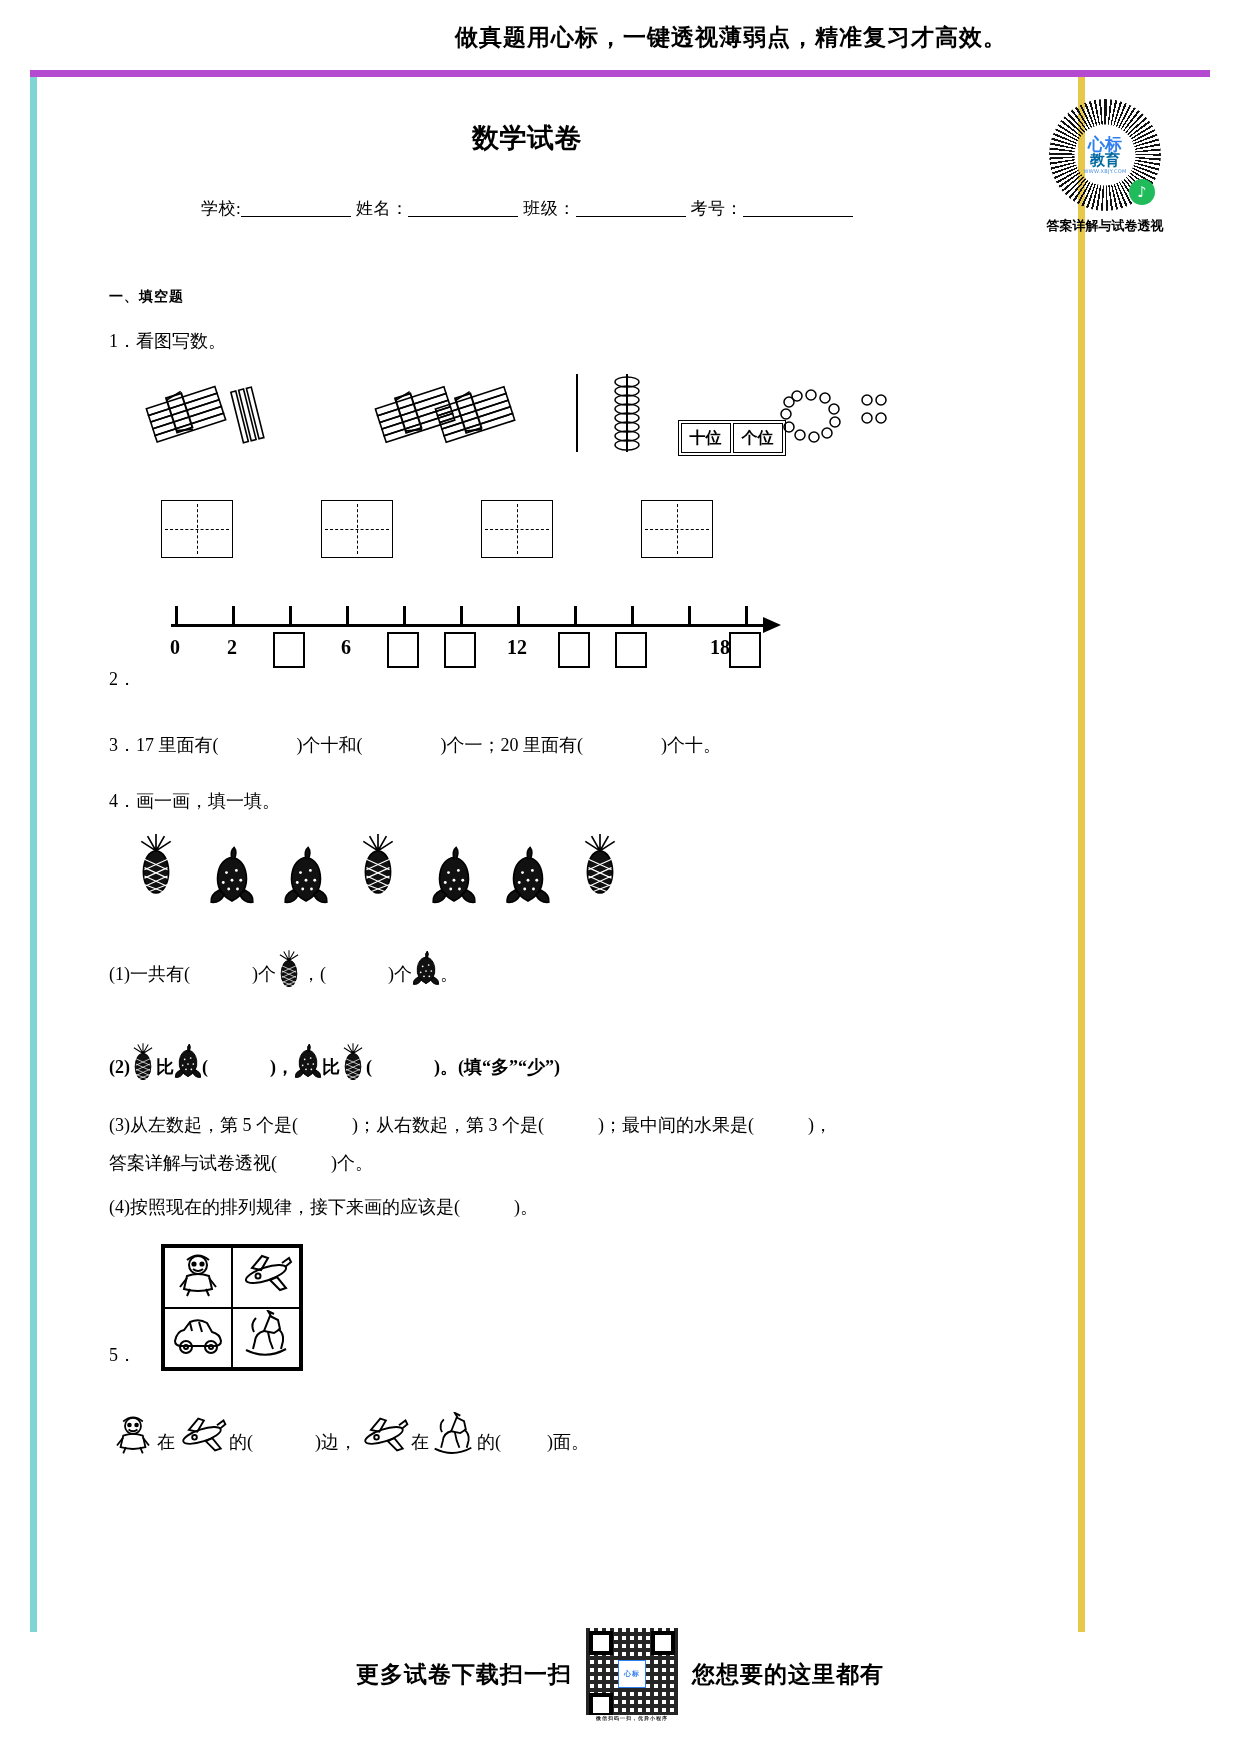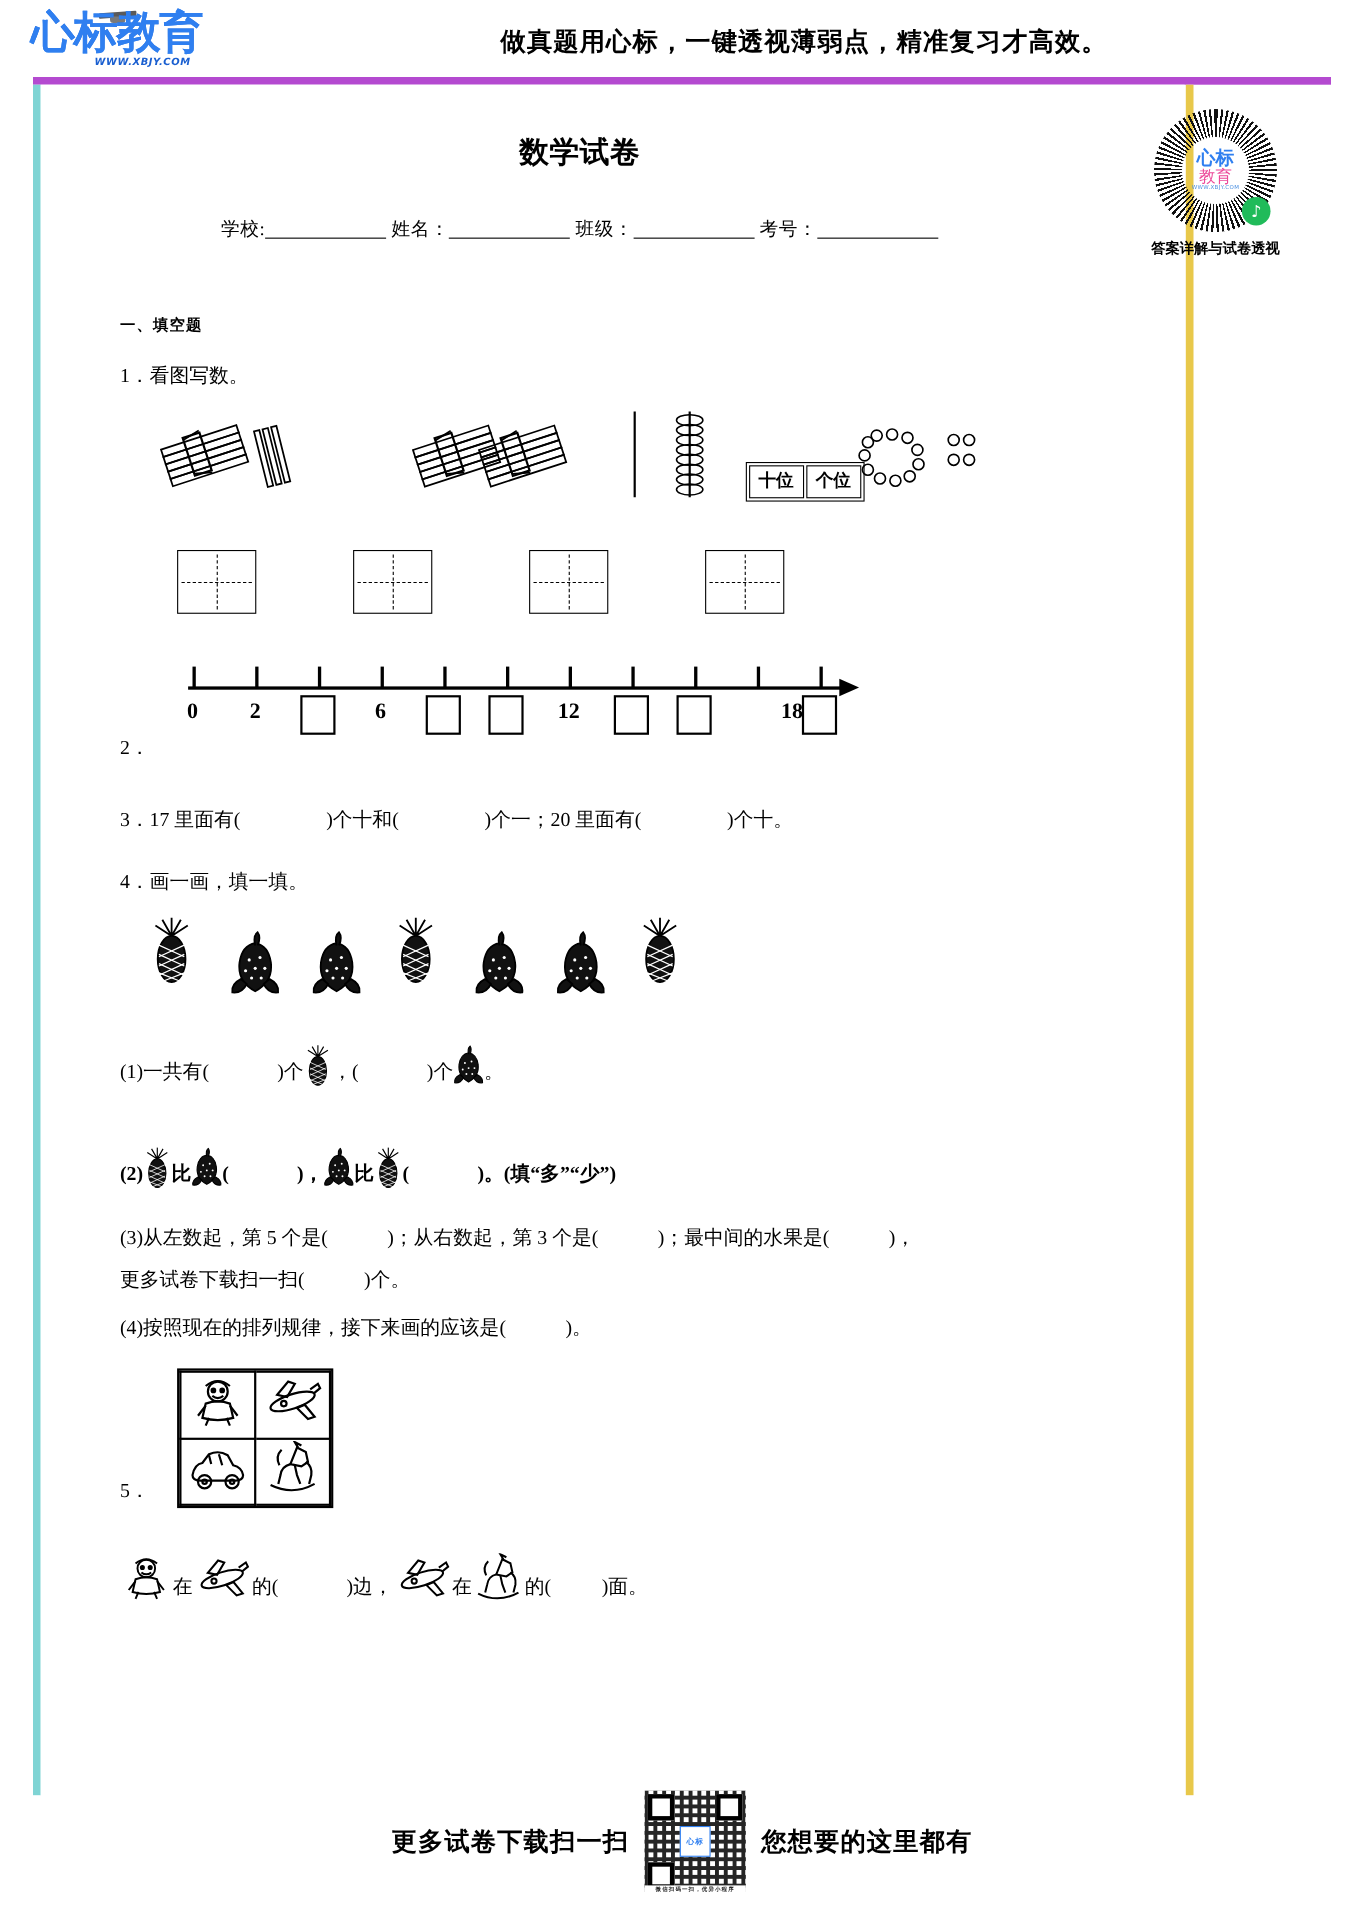--- a/index.html
+++ b/index.html
@@ -129,21 +129,21 @@
     display:flex;flex-direction:column;
     align-items:center;justify-content:center;
     line-height:1.05;
   }
   .qr-burst .inner .t1{
     font-family:"DejaVu Sans","Liberation Sans",sans-serif;
     font-weight:bold;font-size:17px;color:#2f7ff0;
   }
   .qr-burst .inner .t2{
     font-family:"DejaVu Sans","Liberation Sans",sans-serif;
-    font-weight:normal;font-size:15px;color:#ec4899;
+    font-weight:bold;font-size:15px;color:#0369a1;
   }
   .qr-burst .inner .t3{
     font-family:"DejaVu Sans","Liberation Sans",sans-serif;
     font-size:5px;color:#4a8fe0;letter-spacing:.3px;
   }
   .qr-burst .wechat{
     position:absolute;right:6px;bottom:6px;
     width:26px;height:26px;border-radius:50%;
     background:#20bb5a;
     display:flex;align-items:center;justify-content:center;
@@ -319,28 +319,20 @@
     font-family:"DejaVu Sans",sans-serif;
   }
   .fin-corner{
     position:absolute;width:16px;height:16px;border:4px solid #000;background:#fff;
   }
 </style>
 </head>
 <body>
 
 <div class="top-header">
-  <div class="brand-logo">
-    <div class="cap">
-      <div class="board"></div>
-        <div class="base"></div>
-    </div>
-    <div class="logo-text">心标教育</div>
-    <div class="logo-url">WWW.XBJY.COM</div>
-  </div>
   <div class="tagline">做真题用心标，一键透视薄弱点，精准复习才高效。</div>
 </div>
 <div class="purple-rule"></div>
 
 <div class="page-frame">
   <div class="edge-left"></div>
   <div class="edge-right"></div>
 
   <div class="sheet">
 
@@ -695,21 +687,21 @@
                 <ellipse cx="20" cy="36" rx="12" ry="20" fill="#111"></ellipse>
               </g>
               <g stroke="#fff" stroke-width="1.1" fill="none">
                 <path d="M9 24 L31 34 M9 32 L31 42 M9 40 L31 50 M9 48 L27 55"></path>
                 <path d="M31 24 L9 34 M31 32 L9 42 M31 40 L9 50 M31 48 L13 55"></path>
               </g>
             </svg></span><span>(</span><span class="gapM"></span><span>)。(填“多”“少”)</span>
       </div>
 
       <div class="q-line wrap" style="margin-top:20px;">(3)从左数起，第 5 个是(　　　)；从右数起，第 3 个是(　　　)；最中间的水果是(　　　)，</div>
-      <div class="q-line wrap" style="margin-top:8px;">更多试卷下载扫一扫(　　　)个。</div>
+      <div class="q-line wrap" style="margin-top:8px;">答案详解与试卷透视(　　　)个。</div>
 
       <div class="q-line wrap" style="margin-top:14px;">(4)按照现在的排列规律，接下来画的应该是(　　　)。</div>
 
       <div class="fig-row" style="margin-top:22px;position:relative;height:130px;">
         <table class="toy-grid" style="position:absolute;left:52px;top:0;">
           <tbody>
               <tr>
             <td>
               <svg width="54" height="50" viewBox="0 0 54 50">
                 <g stroke="#000" fill="none" stroke-width="2">

